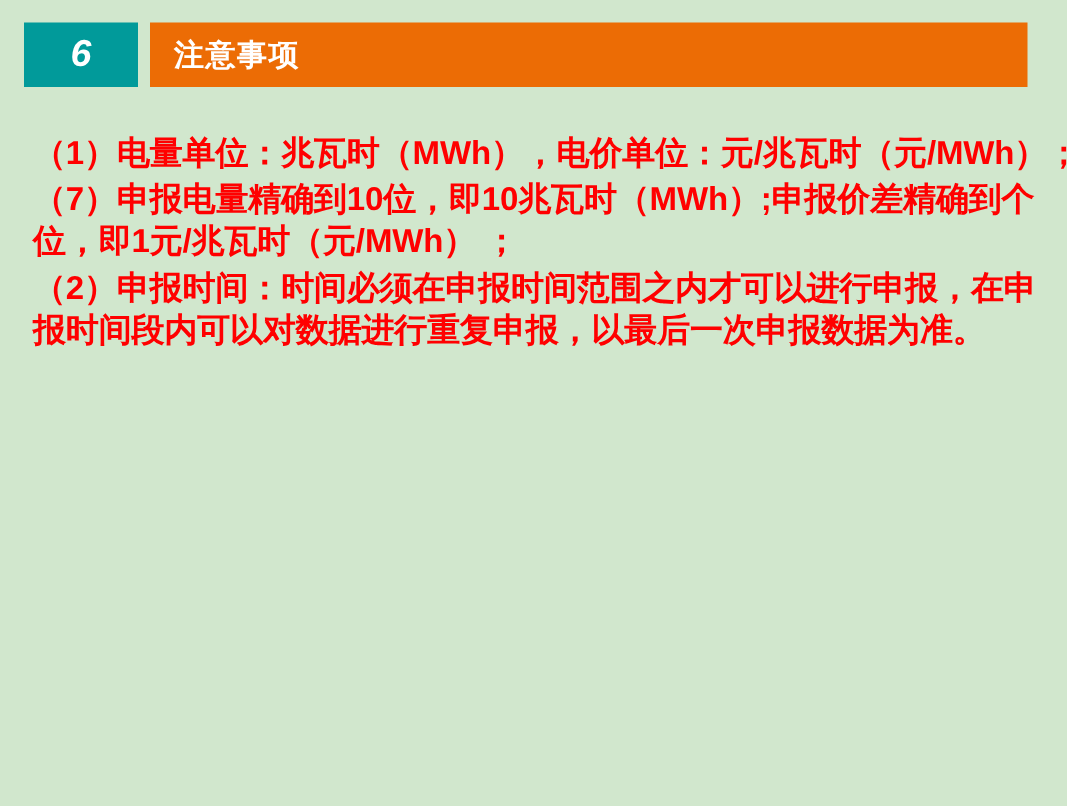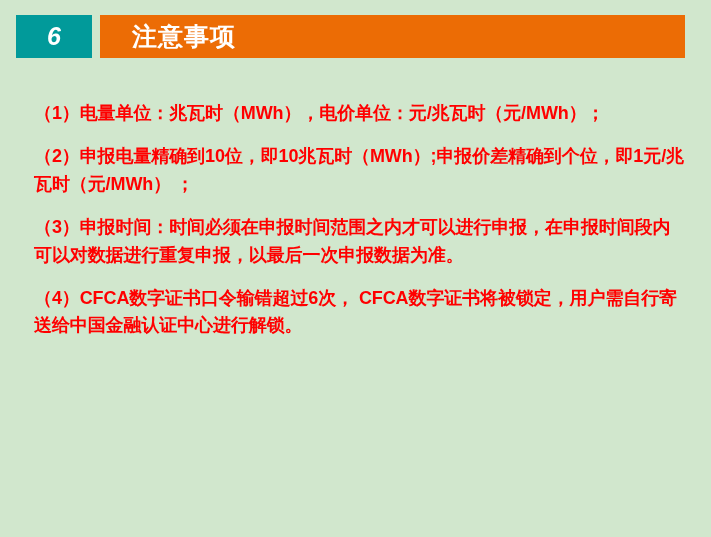--- a/index.html
+++ b/index.html
@@ -58,41 +58,41 @@
     top: 0;
     width: 585px;
     height: 43px;
     background: #ec6c05;
     display: flex;
     align-items: center;
   }
 
   .title-text {
     color: #ffffff;
-    font-size: 25px;
+    font-size: 20px;
     font-weight: bold;
     letter-spacing: 1px;
-    padding-left: 32px;
+    padding-left: 16px;
     line-height: 1;
   }
 
   
   .body-content {
     position: absolute;
     left: 18px;
     top: 84px;
     width: 684px;
   }
 
   .para {
     color: #ff0000;
-    font-size: 18px;
+    font-size: 22px;
     font-weight: bold;
     line-height: 27.4px;
-    margin: 16px;
+    margin: 4px;
     letter-spacing: -0.1px;
     white-space: normal;
     text-align: left;
   }
 
   .para.indent {
     padding-left: 60px;
     letter-spacing: 0.2px;
   }
 
@@ -114,23 +114,22 @@
     <div class="title-bar">
       <span class="title-text">注意事项</span>
     </div>
 
   </div>
 
   <div class="body-content">
 
     <p class="para nowrap">（1）电量单位：兆瓦时（MWh），电价单位：元/兆瓦时（元/MWh）；</p>
 
-    <p class="para">（2）申报电量精确到10位，即10兆瓦时（MWh）;申报价差精确到个位，即1元/兆瓦时（元/MWh） ；</p>
+    <p class="para">（7）申报电量精确到10位，即10兆瓦时（MWh）;申报价差精确到个位，即1元/兆瓦时（元/MWh） ；</p>
 
 
 
-    <p class="para">（3）申报时间：时间必须在申报时间范围之内才可以进行申报，在申报时间段内可以对数据进行重复申报，以最后一次申报数据为准。</p>
+    <p class="para">（2）申报时间：时间必须在申报时间范围之内才可以进行申报，在申报时间段内可以对数据进行重复申报，以最后一次申报数据为准。</p>
 
-    <p class="para">（4）CFCA数字证书口令输错超过6次， CFCA数字证书将被锁定，用户需自行寄送给中国金融认证中心进行解锁。</p>
 
   </div>
 
 </div>
 
 </body></html>

